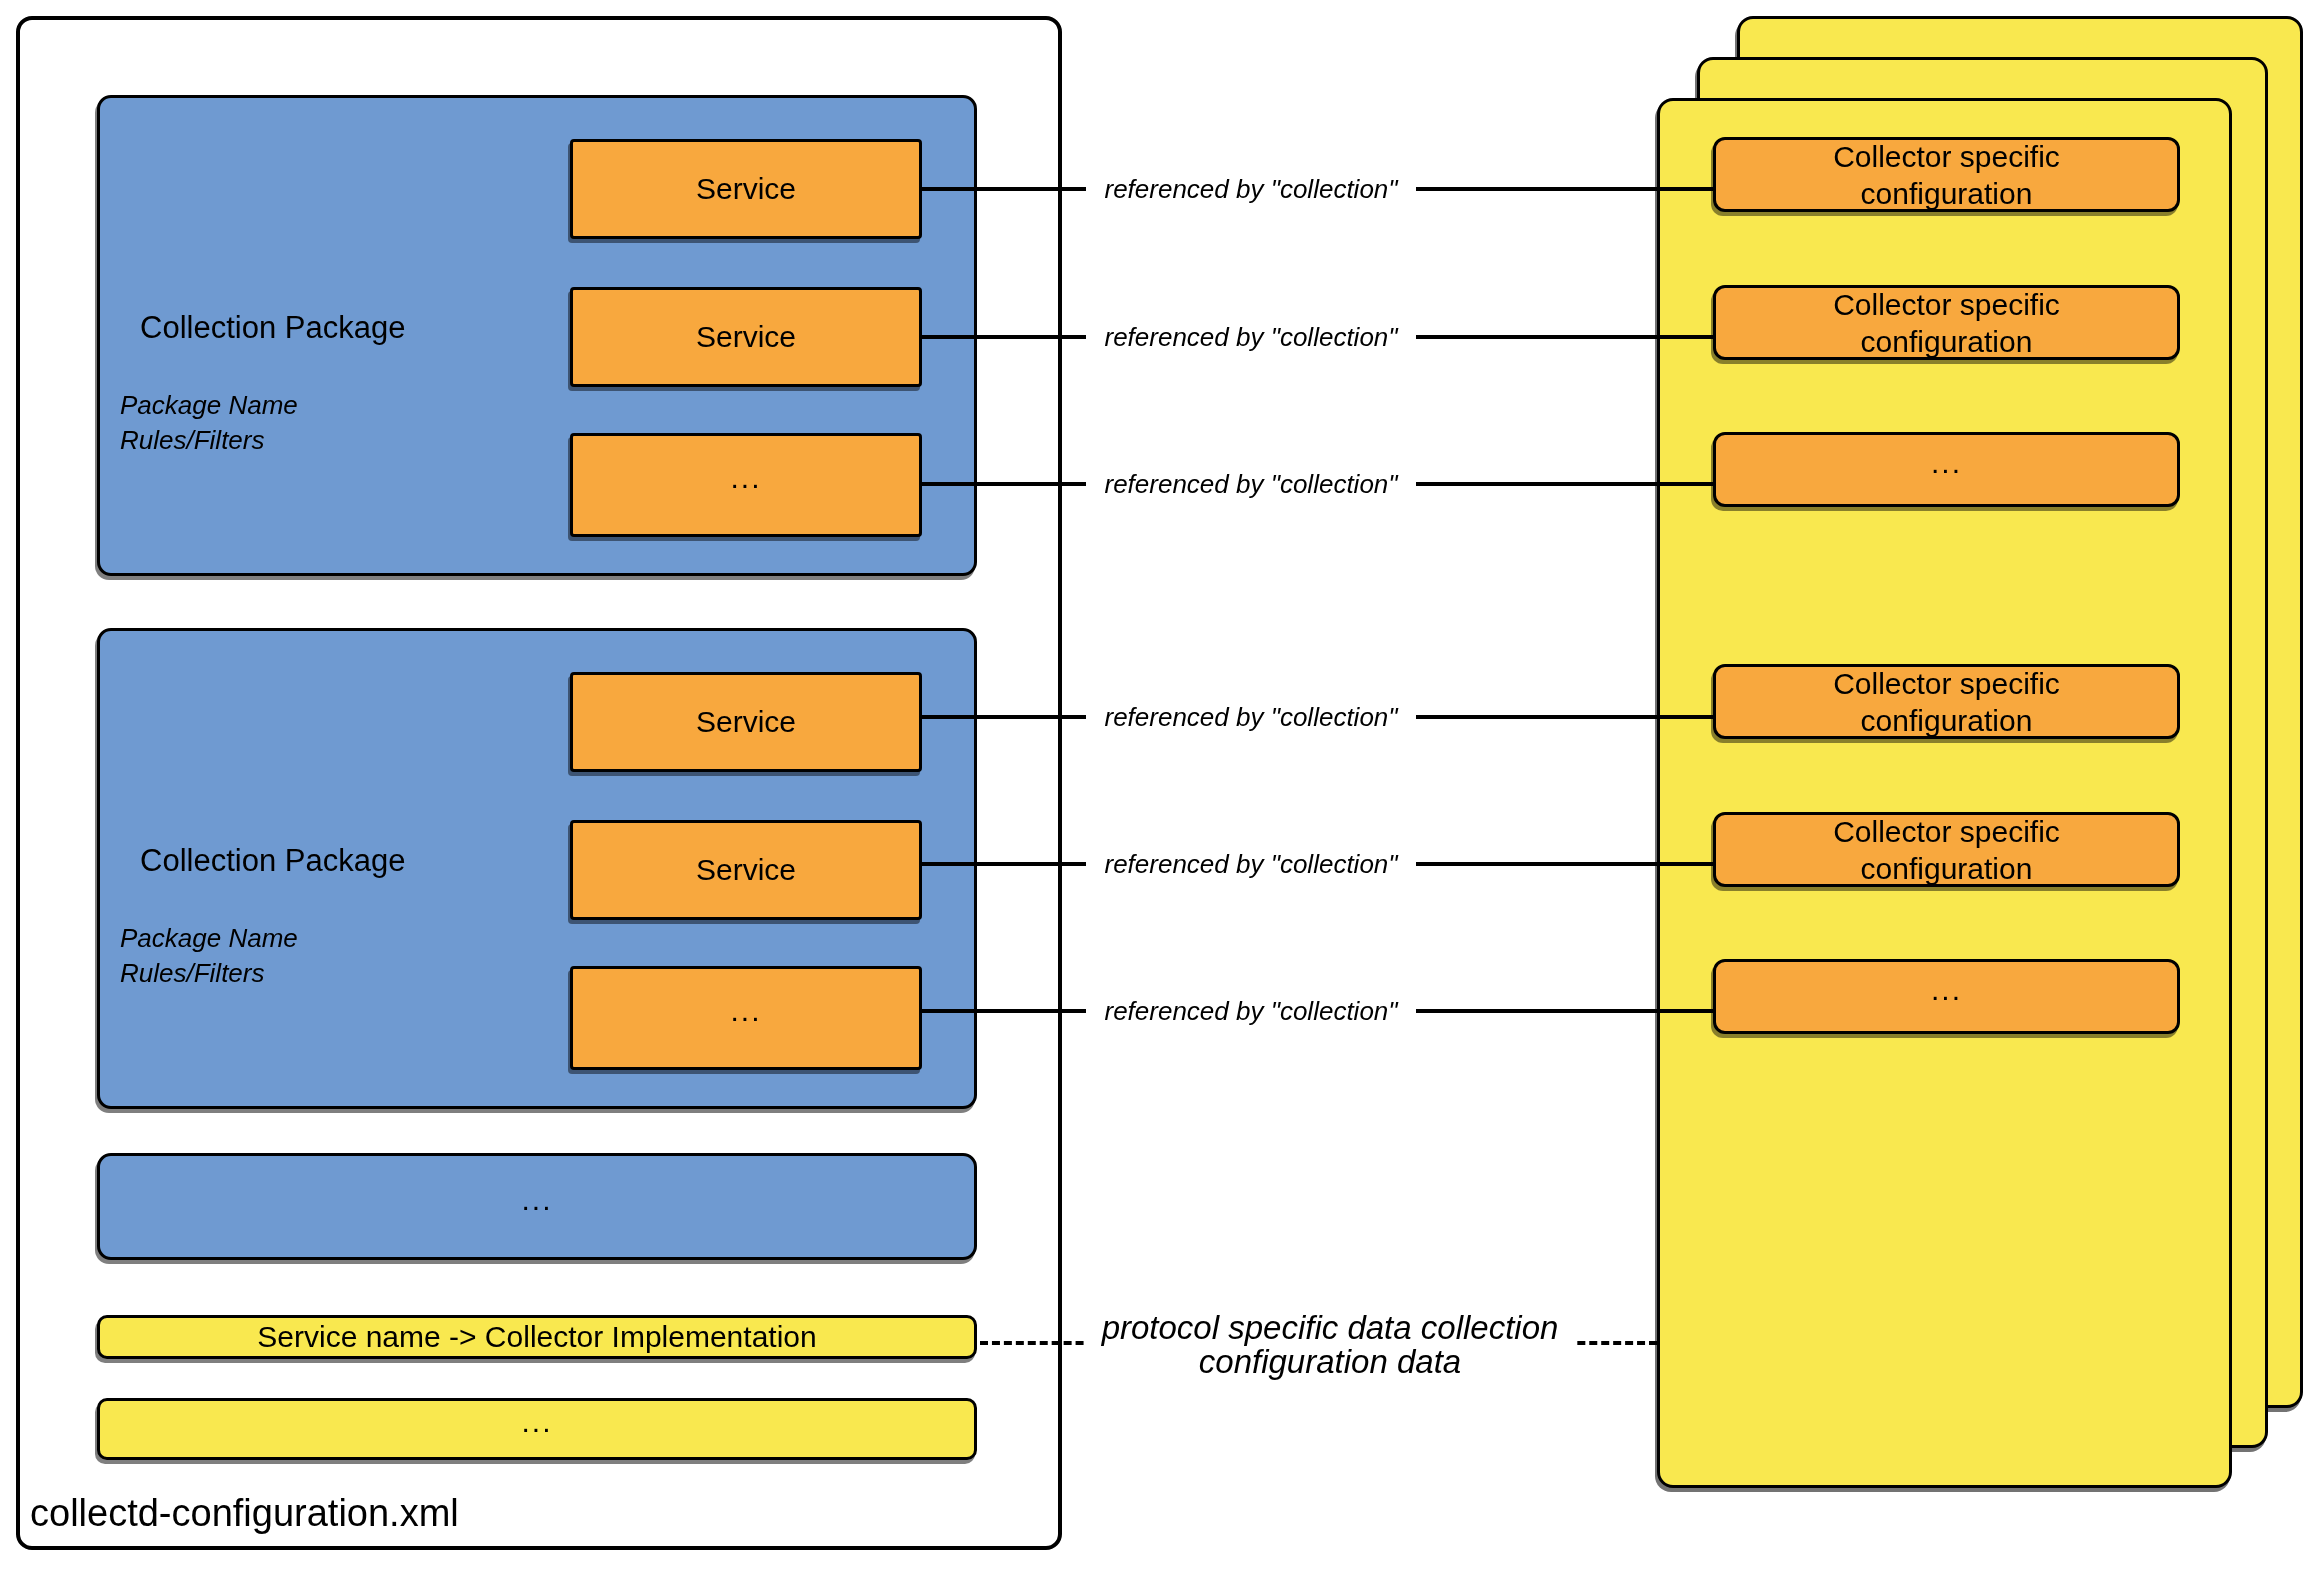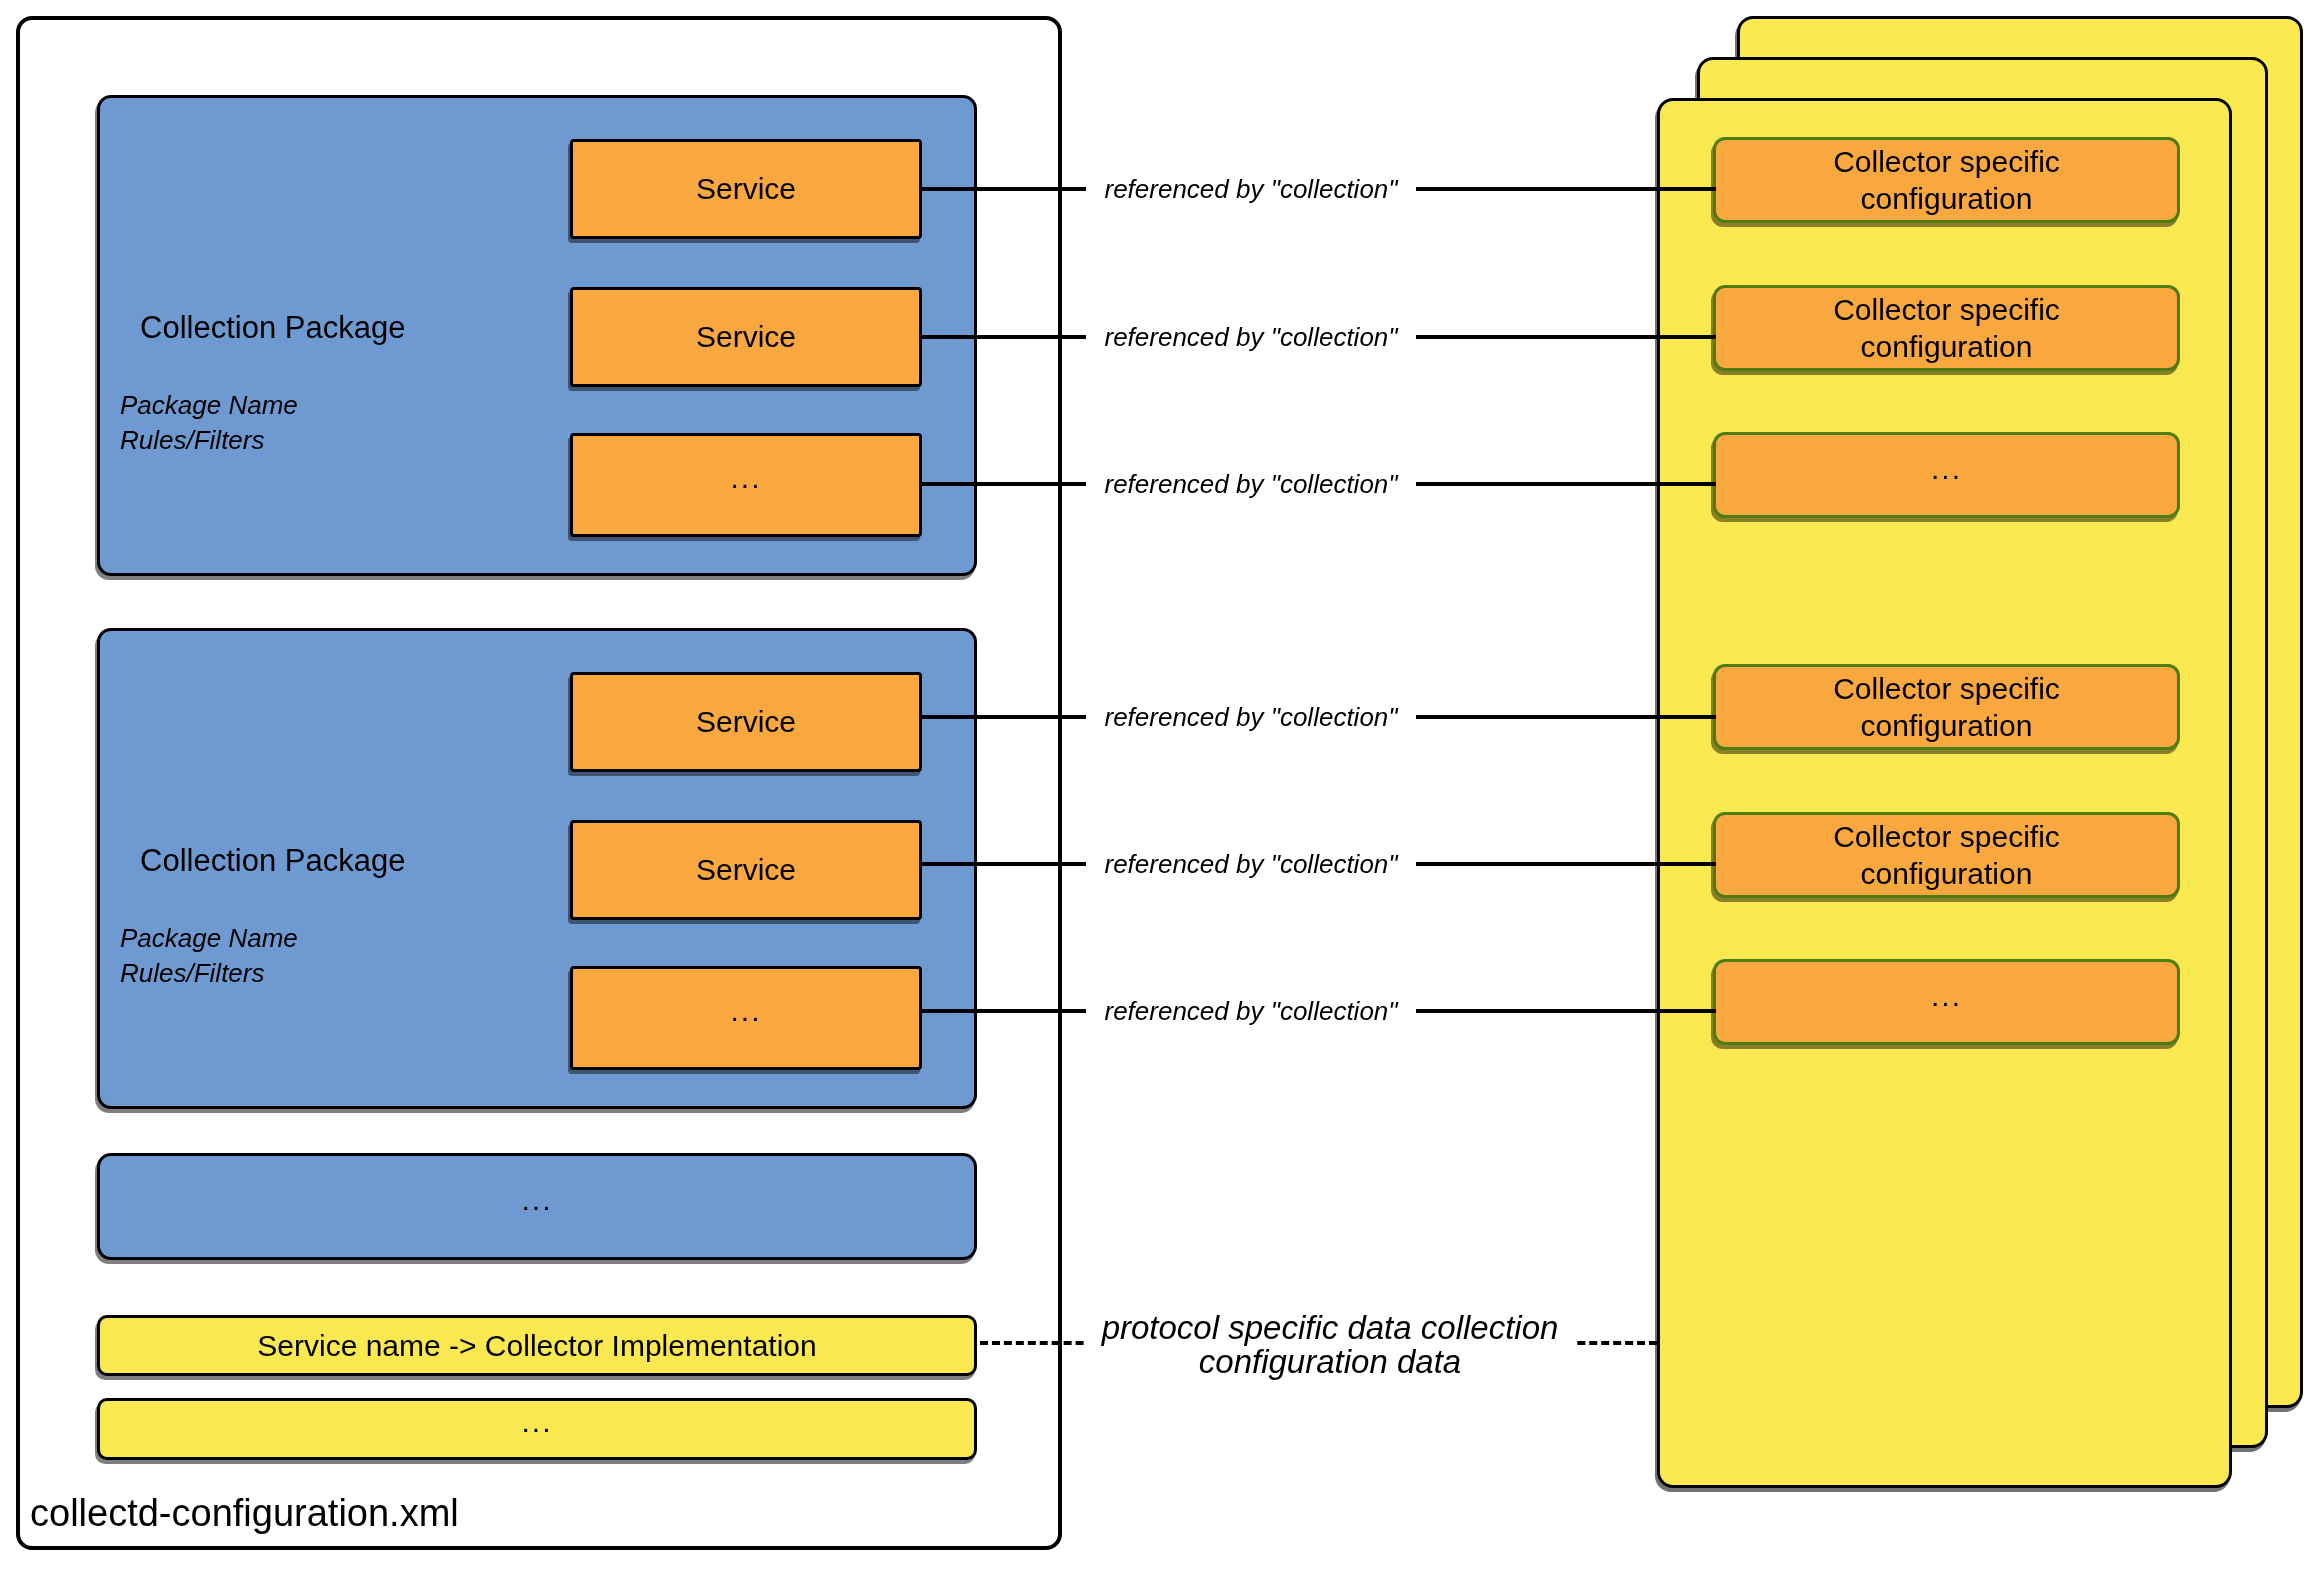--- a/index.html
+++ b/index.html
@@ -7,42 +7,42 @@
   .canvas{
     position:relative;width:2319px;height:1569px;background:#fff;overflow:hidden;
     font-family:"Liberation Sans","DejaVu Sans",sans-serif;color:#000;
   }
   
   .page{position:absolute;background:var(--yellow);border:3px solid #000;border-radius:16px;
         box-shadow:-2px 4px 0 rgba(0,0,0,.55);}
   .page-back{left:1737px;top:16px;width:566px;height:1392px;}
   .page-middle{left:1697px;top:57px;width:571px;height:1391px;}
   .page-front{left:1657px;top:98px;width:575px;height:1390px;}
-  .cfgbox{position:absolute;left:53px;width:467px;height:86px;background:var(--orange);
-          border:3px solid #4d7c0f;border-radius:12px;box-shadow:-2px 4px 0 rgba(0,0,0,.45);
+  .cfgbox{position:absolute;left:53px;width:467px;height:75px;background:var(--orange);
+          border:3px solid #000000;border-radius:12px;box-shadow:-2px 4px 0 rgba(0,0,0,.45);
           display:flex;align-items:center;justify-content:center;text-align:center;
           font-size:30px;line-height:37px;padding:0 28px;}
   .cfg1{top:36px}.cfg2{top:184px}.cfg3{top:331px}.cfg4{top:563px}.cfg5{top:711px}.cfg6{top:858px}
   
   .file-container{position:absolute;left:16px;top:16px;width:1046px;height:1534px;
                   background:#fff;border:4px solid #000;border-radius:16px;}
   .bluepkg{position:absolute;left:77px;width:880px;height:481px;background:var(--blue);
            border:3px solid #000;border-radius:14px;box-shadow:-2px 4px 0 rgba(0,0,0,.5);}
   .pkg1{top:75px}.pkg2{top:608px}
   .pkg-title{position:absolute;left:20px;top:212px;font-size:31px;margin-left:20px;}
   .pkg-meta{position:absolute;left:20px;top:290px;font-size:26px;font-style:italic;line-height:35px;}
   .svc{position:absolute;left:470px;width:352px;height:100px;background:var(--orange);
        border:3px solid #000;border-radius:4px;box-shadow:-2px 4px 0 rgba(0,0,0,.45);
        display:flex;align-items:center;justify-content:center;font-size:30px;}
   .svc1{top:41px}.svc2{top:189px}.svc3{top:335px;height:104px;}
   .wide{position:absolute;left:77px;width:880px;border:3px solid #000;
         display:flex;align-items:center;justify-content:center;font-size:30px;
         box-shadow:-2px 4px 0 rgba(0,0,0,.5);}
   .blue-dots{top:1133px;height:107px;background:var(--blue);border-radius:14px;}
-  .map-box{top:1295px;height:61px;background:var(--yellow);border-radius:10px;}
+  .map-box{top:1295px;height:44px;background:var(--yellow);border-radius:10px;}
   .yellow-dots{top:1378px;height:62px;background:var(--yellow);border-radius:10px;}
   .dots{position:relative;top:-7px;letter-spacing:2px;}
   .file-label{position:absolute;left:10px;top:1472px;font-size:38px;}
   
   .connector{position:absolute;left:920px;width:796px;height:4px;background:#000;}
   .c1{top:187px}.c2{top:335px}.c3{top:482px}.c4{top:715px}.c5{top:862px}.c6{top:1009px}
   .ref-label{position:absolute;left:1086px;width:330px;height:42px;background:#fff;
              display:flex;align-items:center;justify-content:center;
              font-style:italic;font-size:26px;white-space:nowrap;}
   .r1{top:168px}.r2{top:316px}.r3{top:463px}.r4{top:696px}.r5{top:843px}.r6{top:990px}

